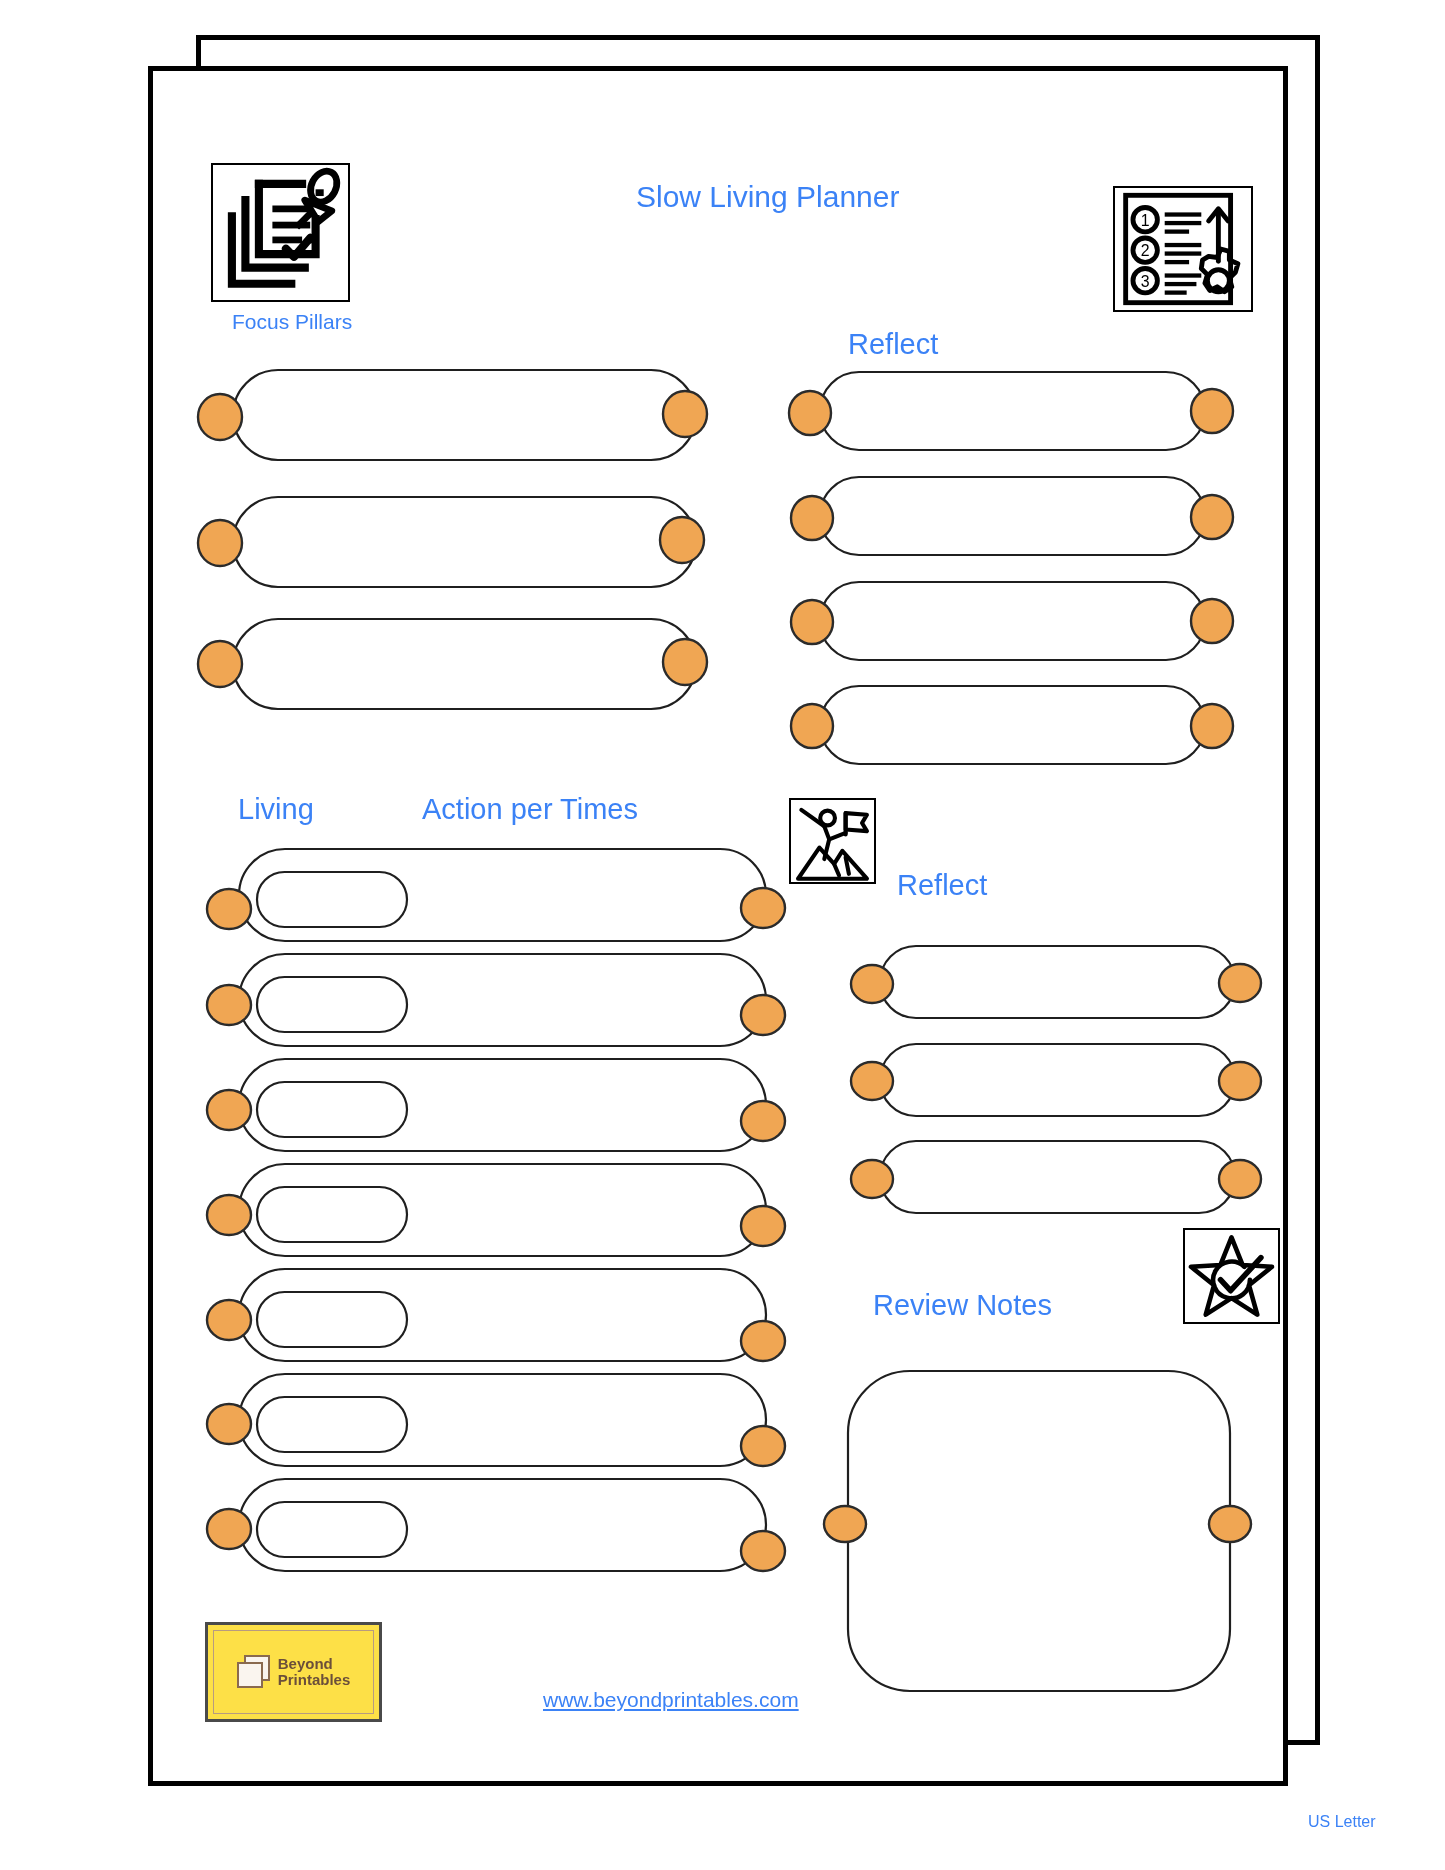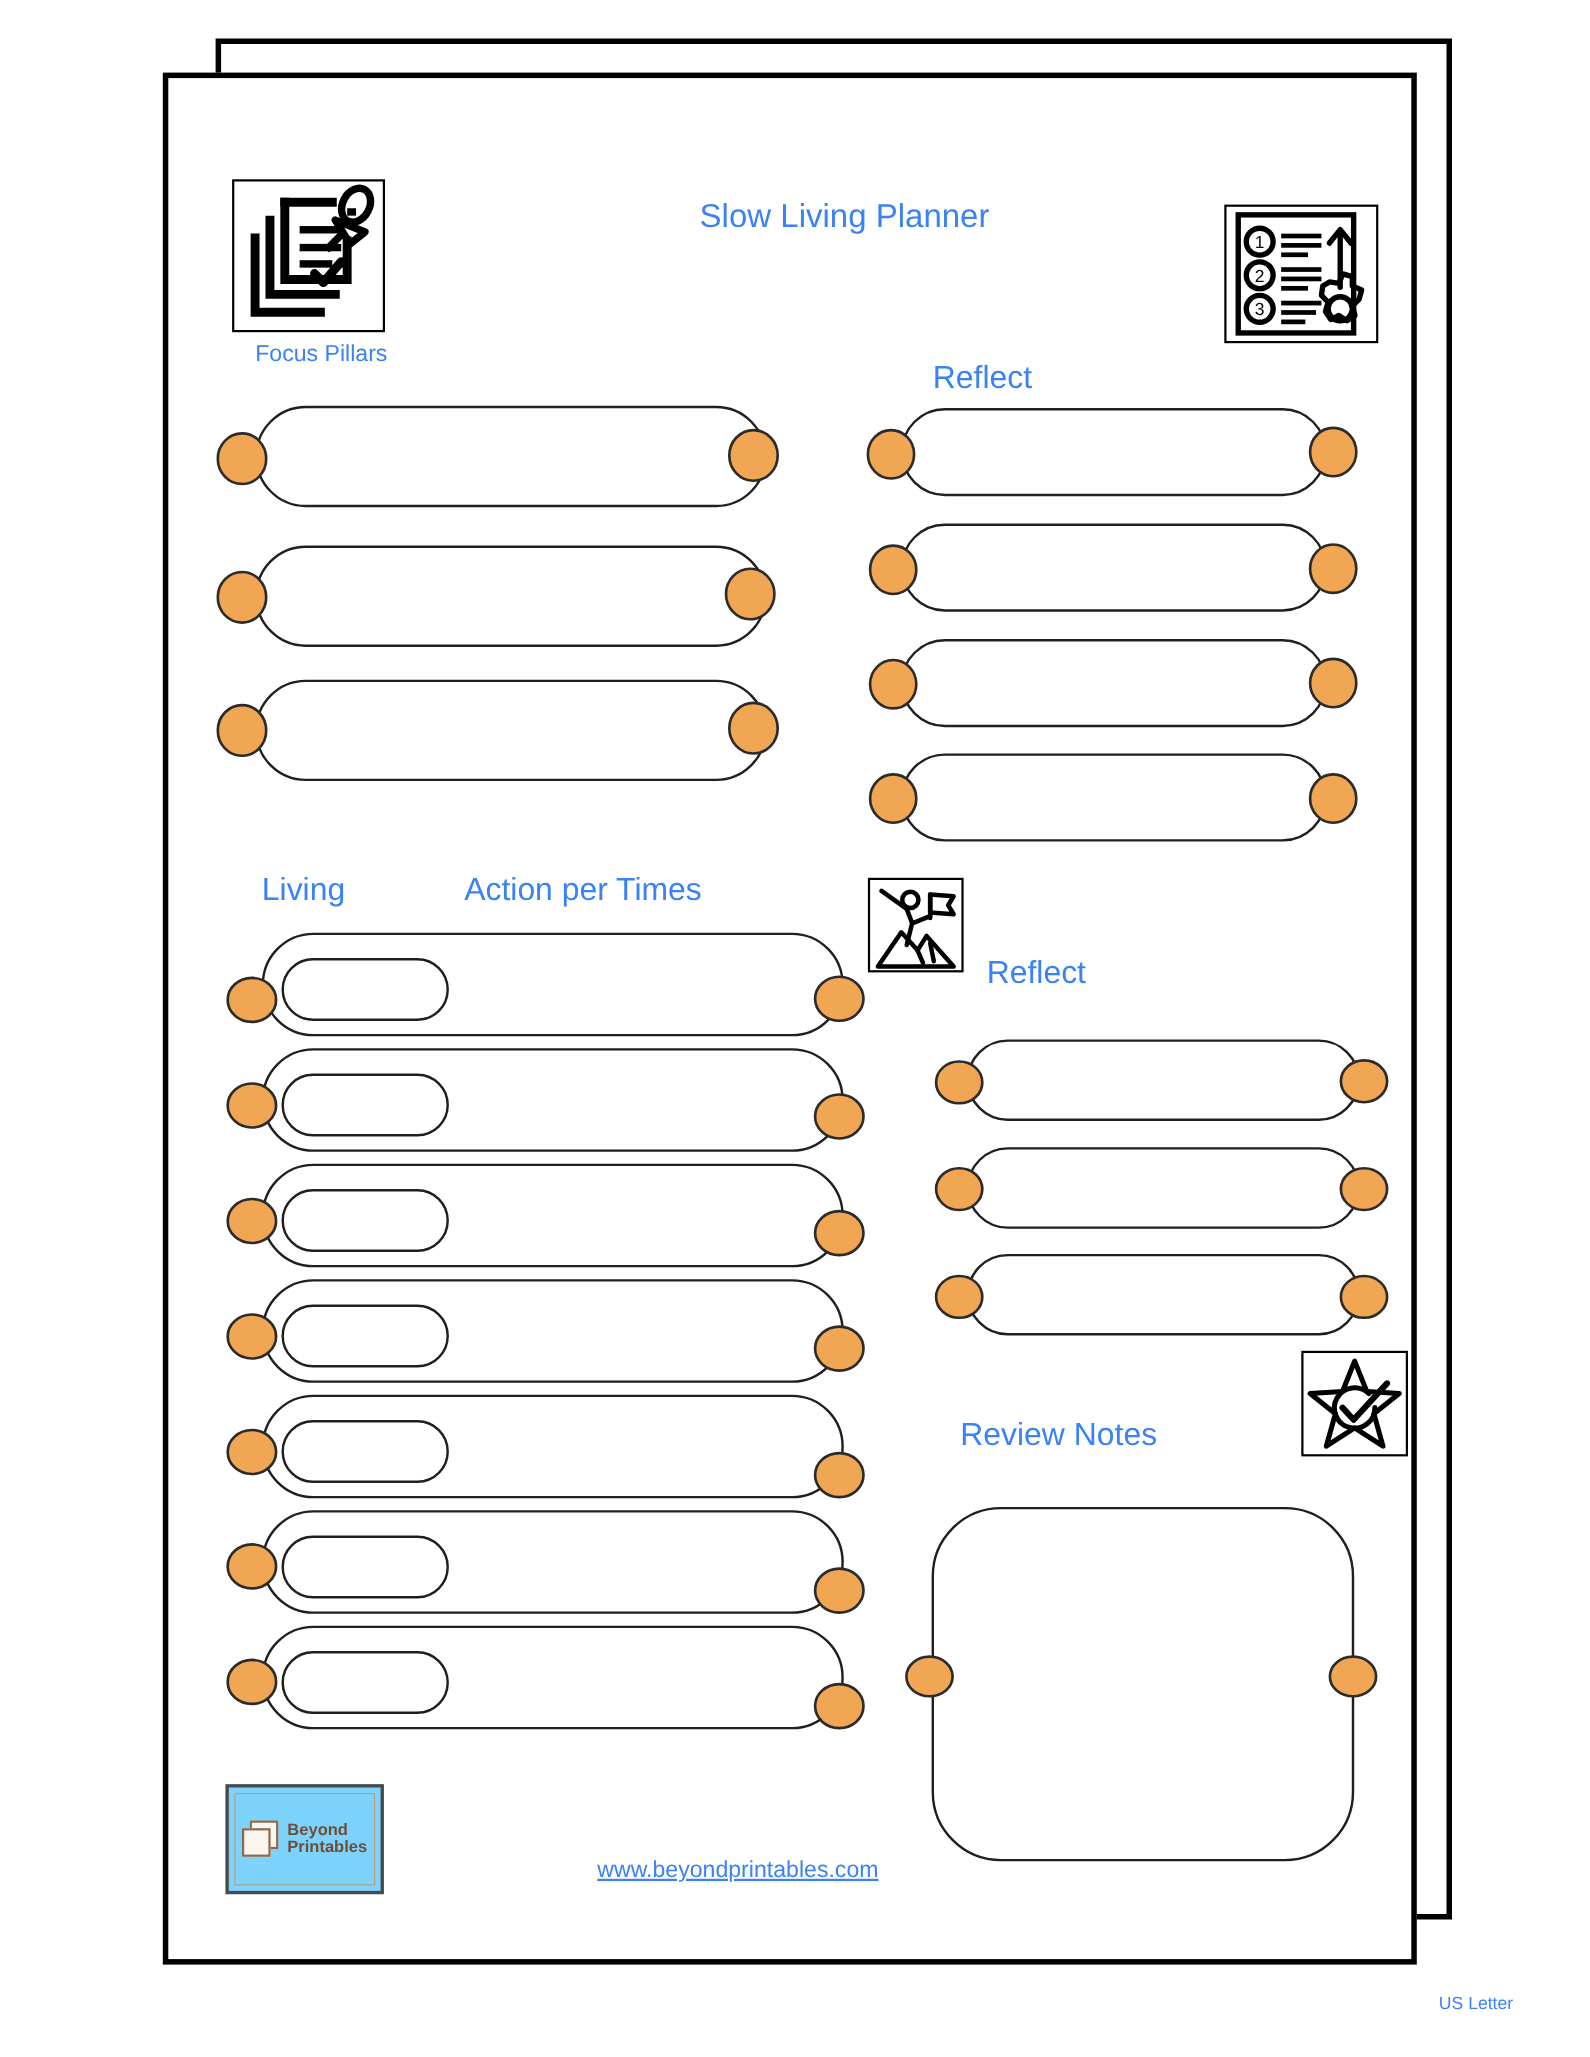--- a/index.html
+++ b/index.html
@@ -69,24 +69,24 @@
   #icon-focus   { left: 211px;  top: 163px;  width: 139px; height: 139px; }
   #icon-criteria{ left: 1113px; top: 186px;  width: 140px; height: 126px; }
   #icon-summit  { left: 789px;  top: 798px;  width: 87px;  height: 86px;  }
   #icon-star    { left: 1183px; top: 1228px; width: 97px;  height: 96px;  }
 
   
   #brand {
     position: absolute;
     left: 205px;
     top: 1622px;
-    width: 144px;
+    width: 177px;
     height: 100px;
     box-sizing: border-box;
-    background: #7dd3fc;
+    background: #fde047;
     border: 3px solid #4a4a4a;
     padding: 5px;
   }
   #brand-inner {
     width: 100%;
     height: 100%;
     box-sizing: border-box;
     border: 1px solid #b89b80;
     display: flex;
     align-items: center;

